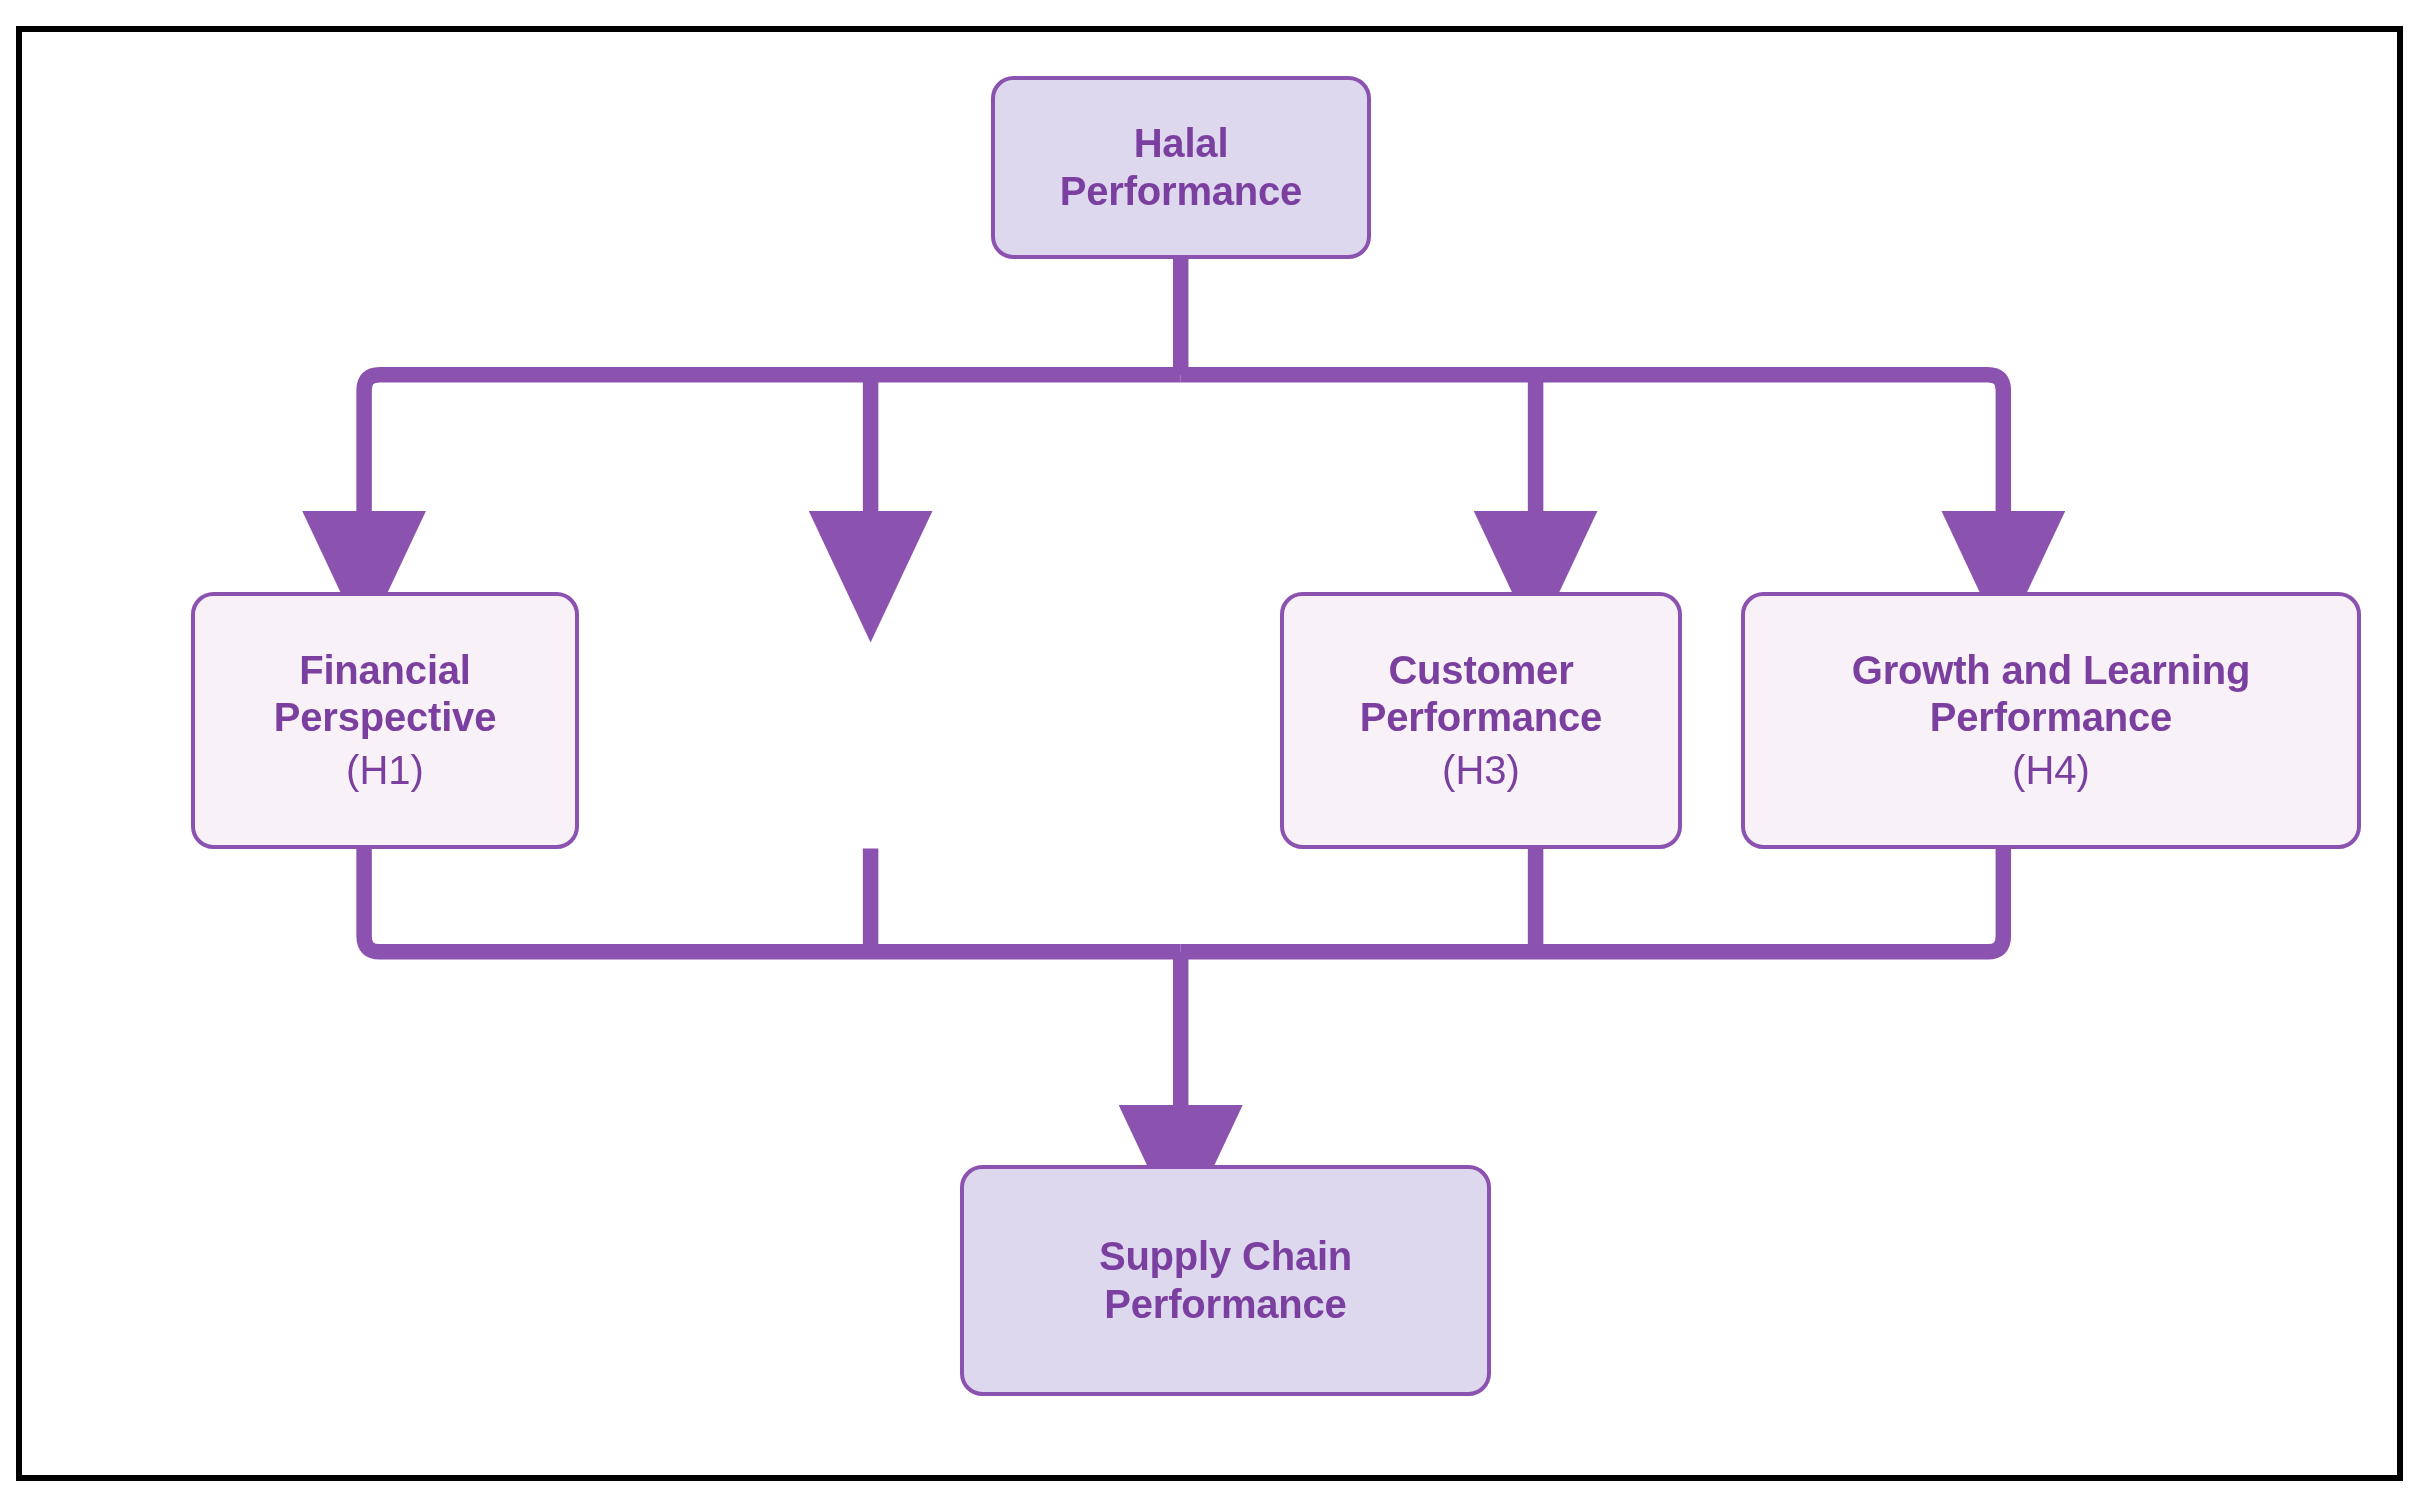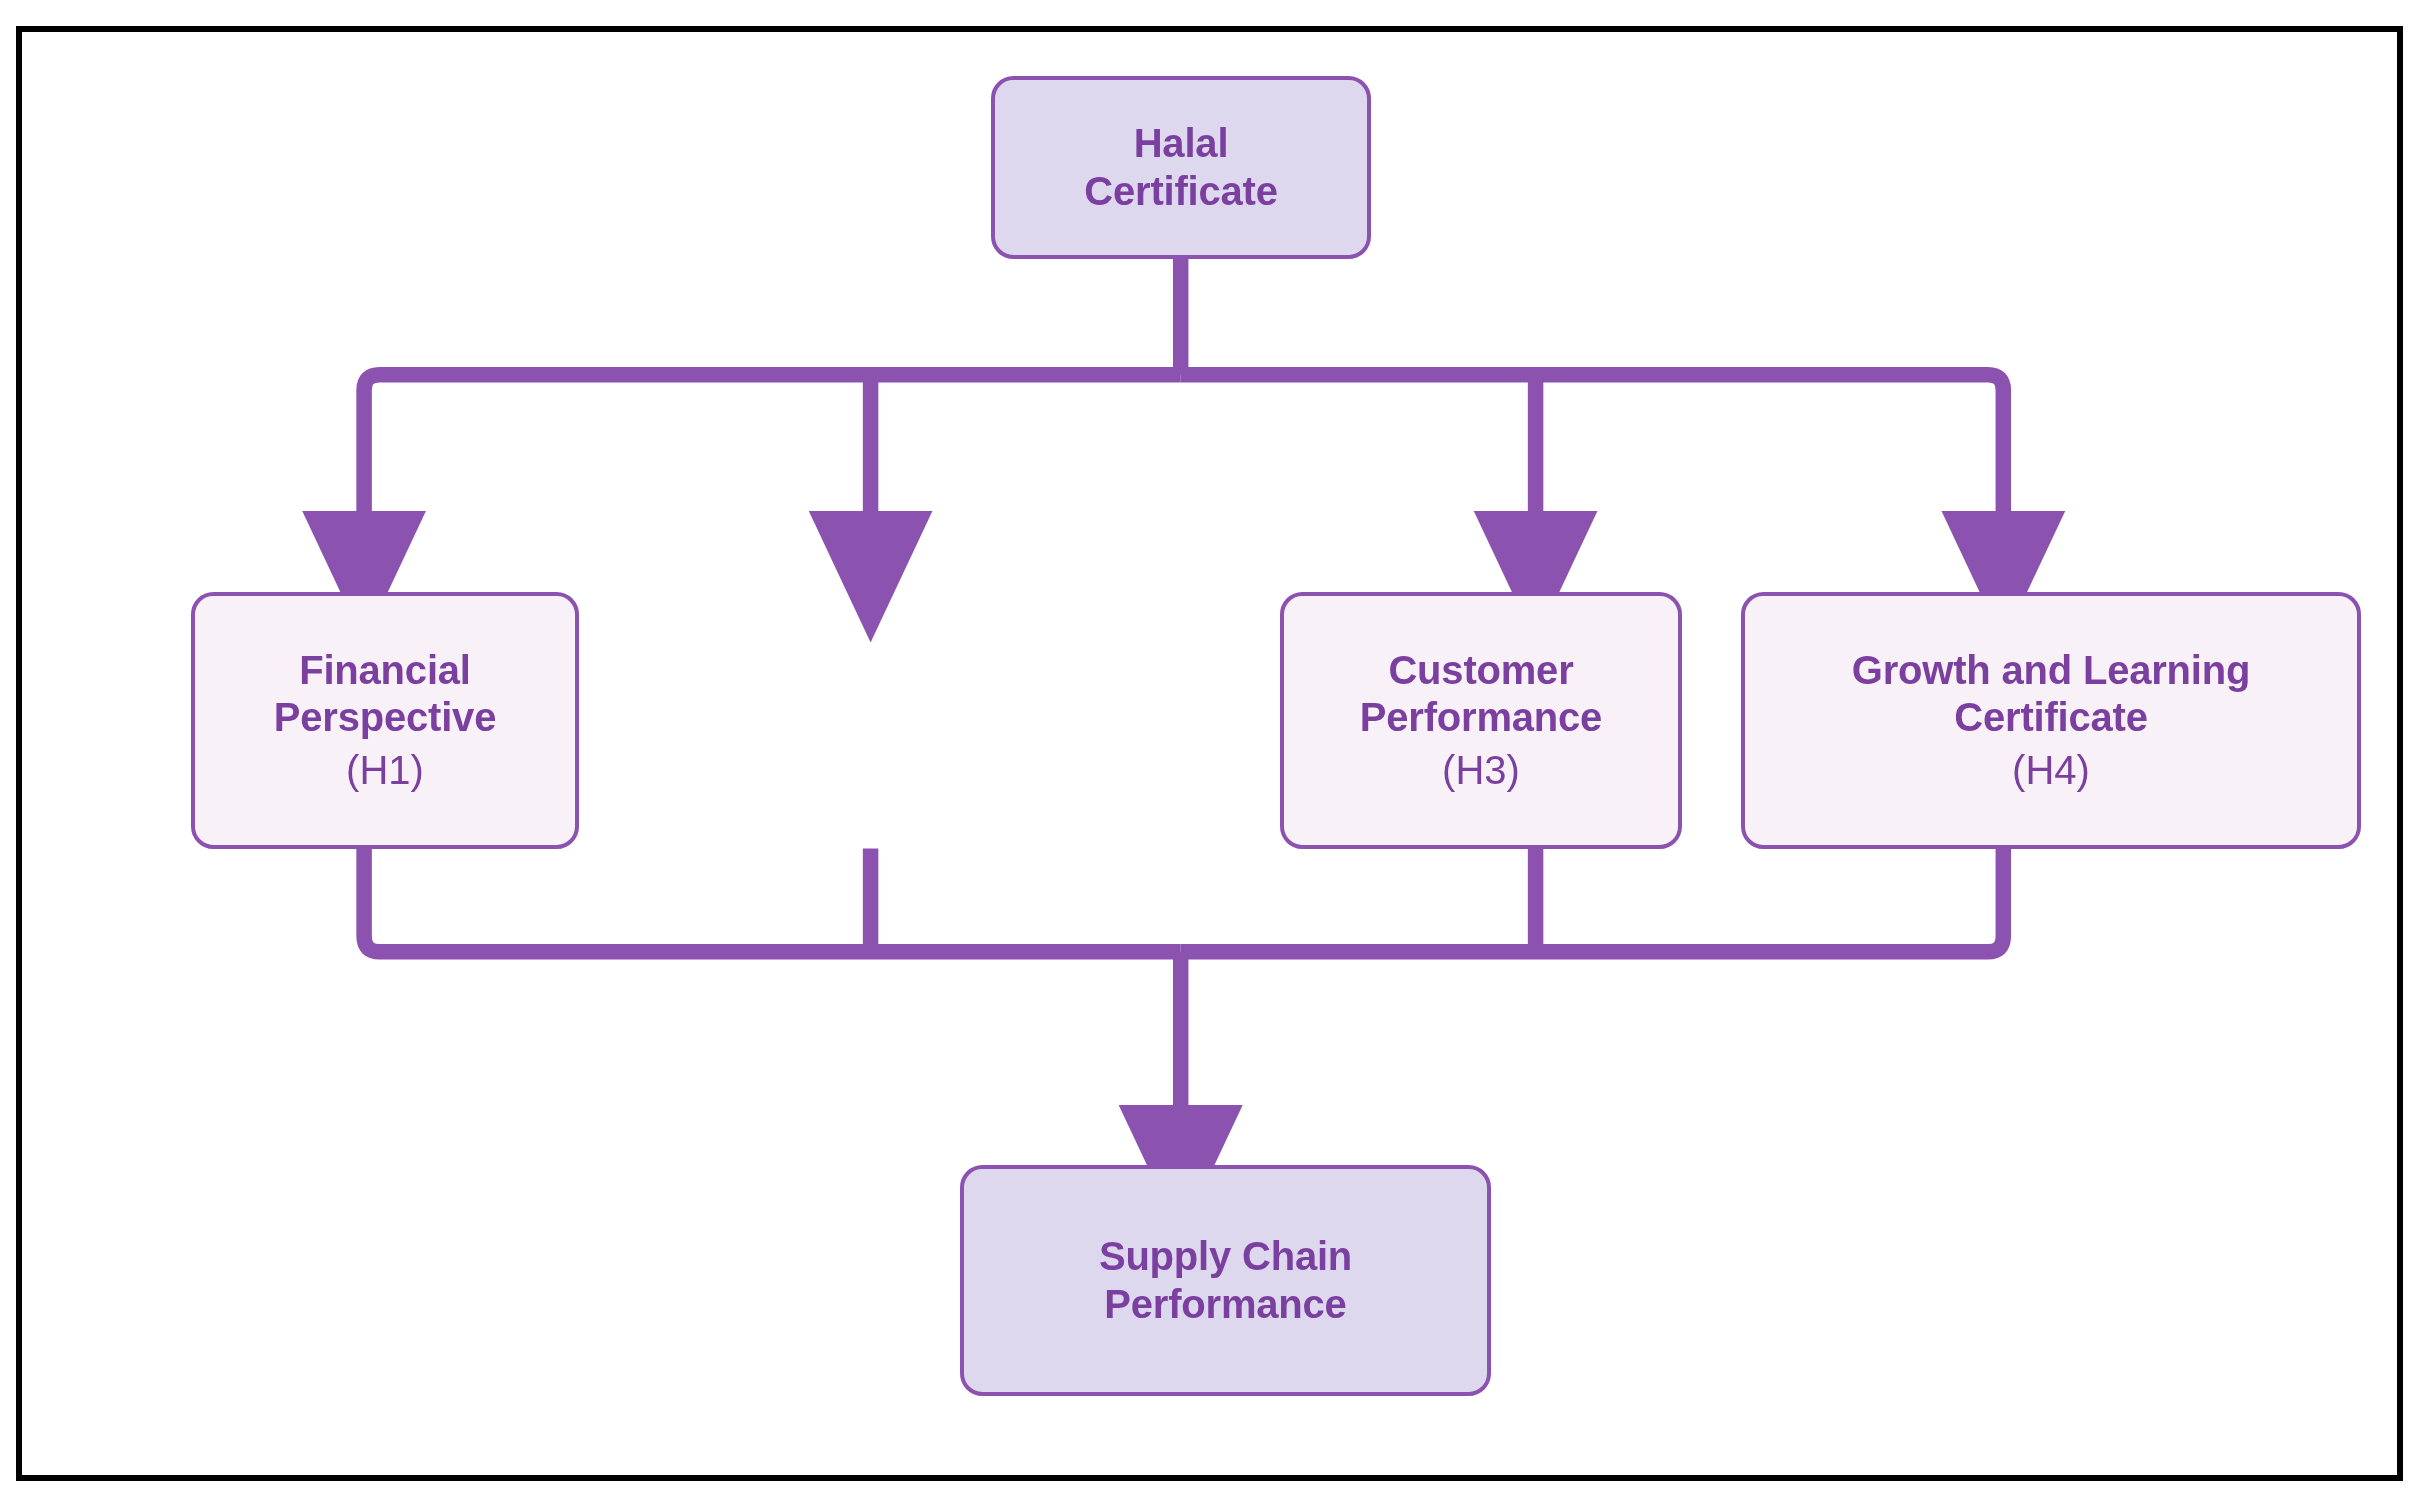--- a/index.html
+++ b/index.html
@@ -131,39 +131,39 @@
     <path d="M422,985 L422,1087 Q422,1105 440,1105 L1370,1105" fill="none" stroke="#8c52b0" stroke-width="18" stroke-linecap="butt"></path>
     <path d="M2325,985 L2325,1087 Q2325,1105 2307,1105 L1370,1105" fill="none" stroke="#8c52b0" stroke-width="18" stroke-linecap="butt"></path>
     <path d="M1010,985 L1010,1105" fill="none" stroke="#8c52b0" stroke-width="18" stroke-linecap="butt"></path>
     <path d="M1782,985 L1782,1105" fill="none" stroke="#8c52b0" stroke-width="18" stroke-linecap="butt"></path>
 
     <path d="M1370,1105 L1370,1290" fill="none" stroke="#8c52b0" stroke-width="18" stroke-linecap="butt" marker-end="url(#arrowhead)"></path>
   </svg>
 
   <div class="node accent" id="node-halal">
     <div class="title">Halal
-Certificate</div>
+Performance</div>
   </div>
 
   <div class="node plain" id="node-h1">
     <div class="title">Financial
 Perspective</div>
     <div class="tag">(H1)</div>
   </div>
 
 
   <div class="node plain" id="node-h3">
     <div class="title">Customer
 Performance</div>
     <div class="tag">(H3)</div>
   </div>
 
   <div class="node plain" id="node-h4">
     <div class="title">Growth and Learning
-Certificate</div>
+Performance</div>
     <div class="tag">(H4)</div>
   </div>
 
   <div class="node accent" id="node-scp">
     <div class="title">Supply Chain
 Performance</div>
   </div>
 </div>
 
 

